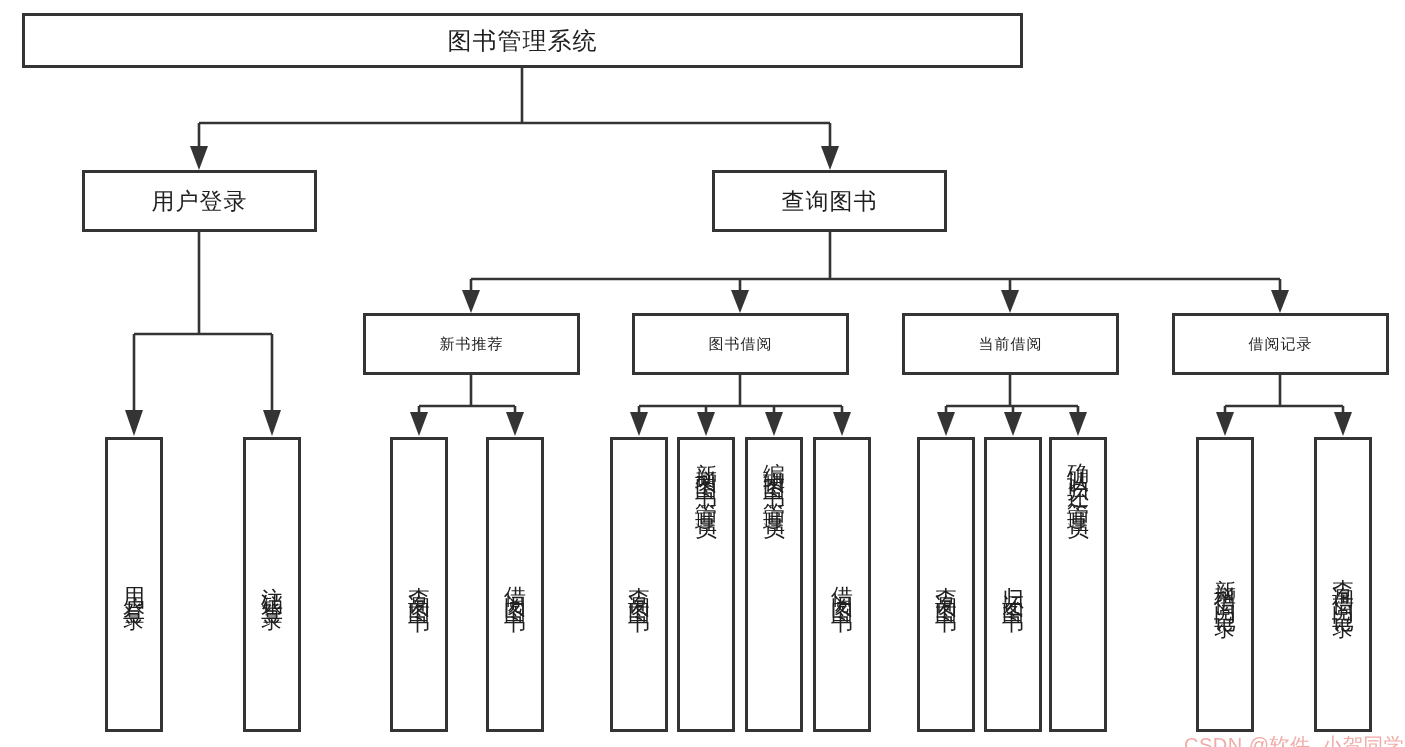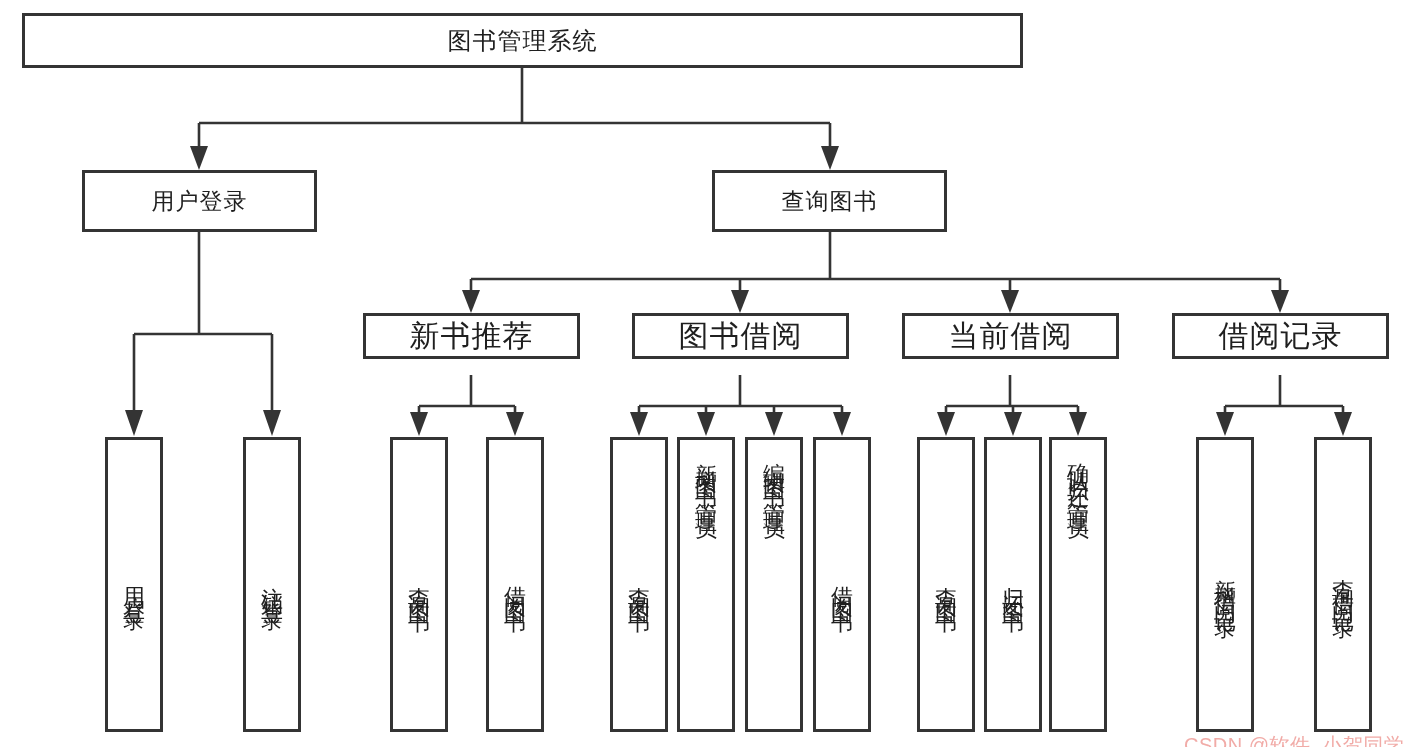--- a/index.html
+++ b/index.html
@@ -10,21 +10,21 @@
     padding-left:8px;
   }
   .wires { position:absolute; left:0; top:0; width:1405px; height:747px; }
   .box {
     position:absolute; box-sizing:border-box; background:#ffffff;
     border:3px solid #343434; display:flex; align-items:center; justify-content:center;
     text-align:center; white-space:nowrap;
   }
   .root { left:22px; top:13px; width:1001px; height:55px; font-size:24px; letter-spacing:1px; }
   .l1   { top:170px; width:235px; height:62px; font-size:23px; letter-spacing:1px; }
-  .l2   { top:313px; width:217px; height:46px; font-size:30px; letter-spacing:1px; }
+  .l2   { top:313px; width:217px; height:62px; font-size:15px; letter-spacing:1px; }
   .leaf { top:437px; width:58px; height:295px; }
   .leaf .v {
     writing-mode:vertical-rl; text-orientation:mixed;
     font-size:22px; letter-spacing:8px; line-height:1; white-space:nowrap;
   }
   .leaf.top { align-items:flex-start; padding-top:5px; }
   .watermark {
     position:absolute; left:1184px; top:716px; font-size:20px;
     color:rgba(240,164,160,0.92); letter-spacing:0.5px; z-index:5; white-space:nowrap;margin-top:16px;
   }

